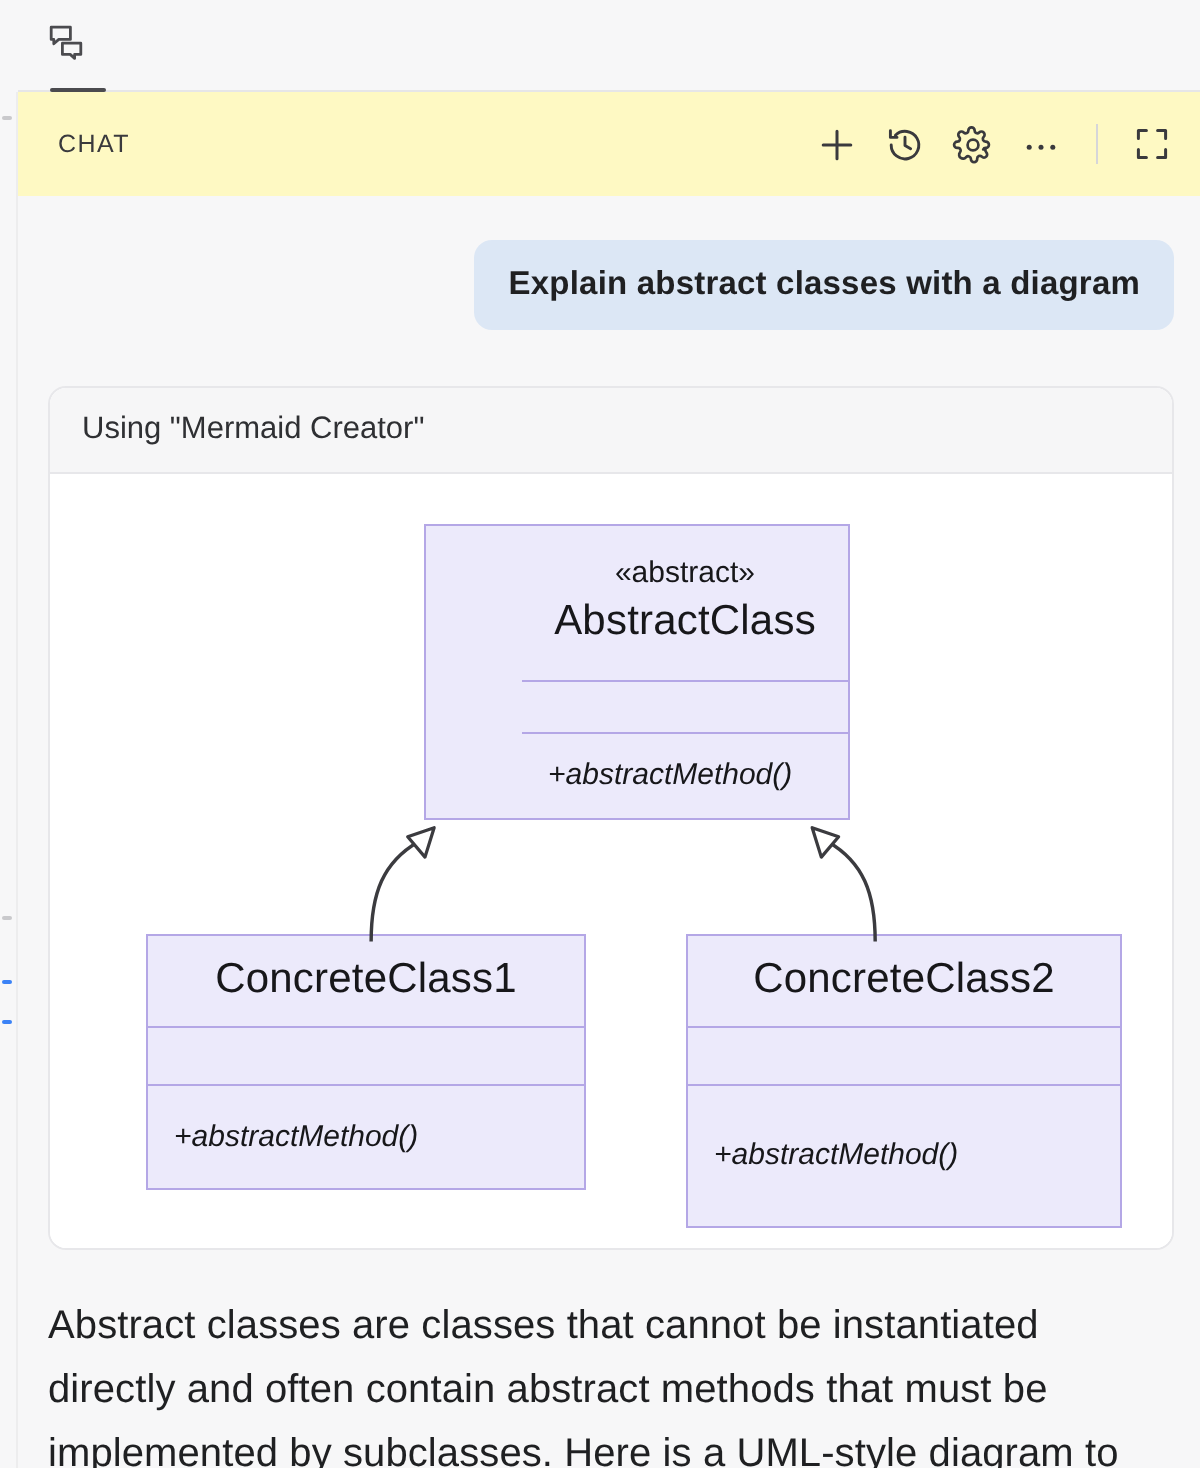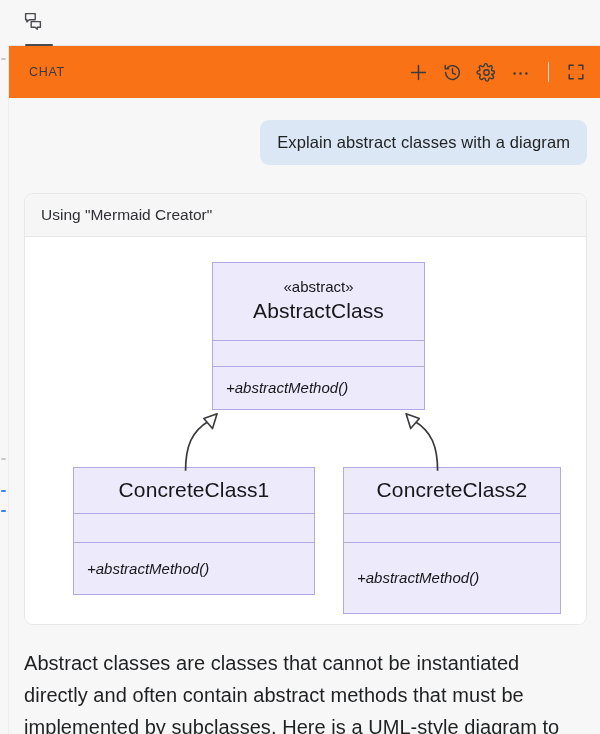--- a/index.html
+++ b/index.html
@@ -30,41 +30,41 @@
     display: flex; align-items: center; justify-content: center;
   }
   .tab-underline {
     position: absolute; left: 10px; bottom: 0; width: 28px; height: 2px;
     background: #4B4B4F; border-radius: 1px;
   }
 
   
   .chatbar {
     position: absolute; left: 9px; top: 46px; right: 0; height: 52px;
-    background: #f97316;
+    background: #fef9c3;
     display: flex; align-items: center;
   }
   .chat-title {
     margin-left: 20px; font-size: 12.5px; letter-spacing: .7px;
     color: #3A3A3D; font-weight: 400;
   }
   .chat-actions {
     margin-left: auto; margin-right: 14px;
     display: flex; align-items: center; gap: 13px;
   }
   .ic { display: flex; align-items: center; justify-content: center; cursor: pointer; }
   .sep { width: 1px; height: 20px; background: #D6D6D9; margin: 0 4px; }
 
   
   .convo {
     position: absolute; left: 9px; top: 98px; right: 0; bottom: 0;
     background: #F7F7F8; overflow: hidden;
   }
 
-  .user-row { display: flex; justify-content: flex-end; padding: 22px 13px 0 0; }
+  .user-row { display: flex; justify-content: flex-end; padding: 22px 13px 0 0; font-weight: bold; }
   .user-bubble {
     background: #DCE7F5; color: #1F2022;
     border-radius: 9px; padding: 12px 17px;
     font-size: 16.5px; line-height: 1.25; letter-spacing: .1px;
     max-width: 420px;
   }
 
   .tool-card {
     margin: 28px 13px 0 15px;
     background: #FFFFFF;
@@ -101,26 +101,26 @@
   .uml-stereo { font-size: 15px; font-weight: 400; line-height: 1.35; }
   .uml-name { font-size: 21px; font-weight: 400; line-height: 1.35; letter-spacing: .1px; }
   .uml-attrs { border-bottom: 1.4px solid #B4A7E6; }
   .uml-methods {
     display: flex; align-items: center;
     padding-left: 13px;
     font-size: 15px; color: #17171A; font-style: italic;
   }
 
   
-  #box-abstract { left: 187px; top: 25px; width: 213px; height: 148px; }
+  #box-abstract { left: 187px; top: 25px; width: 213px; height: 148px; padding-left: 48px; }
   #box-abstract .uml-head    { height: 78px; }
   #box-abstract .uml-attrs   { height: 26px; }
   #box-abstract .uml-methods { flex: 1; }
 
-  #box-concrete1 { left: 48px; top: 230px; width: 242px; height: 128px; }
+  #box-concrete1 { left: 48px; top: 230px; width: 220px; height: 128px; }
   #box-concrete2 { left: 318px; top: 230px; width: 218px; height: 147px; }
   .concrete .uml-head    { height: 46px; }
   .concrete .uml-attrs   { height: 29px; }
   .concrete .uml-methods { flex: 1; }
 
   .arrows { position: absolute; inset: 0; pointer-events: none; }
 
   
   .answer {
     margin: 22px 13px 0 15px;

